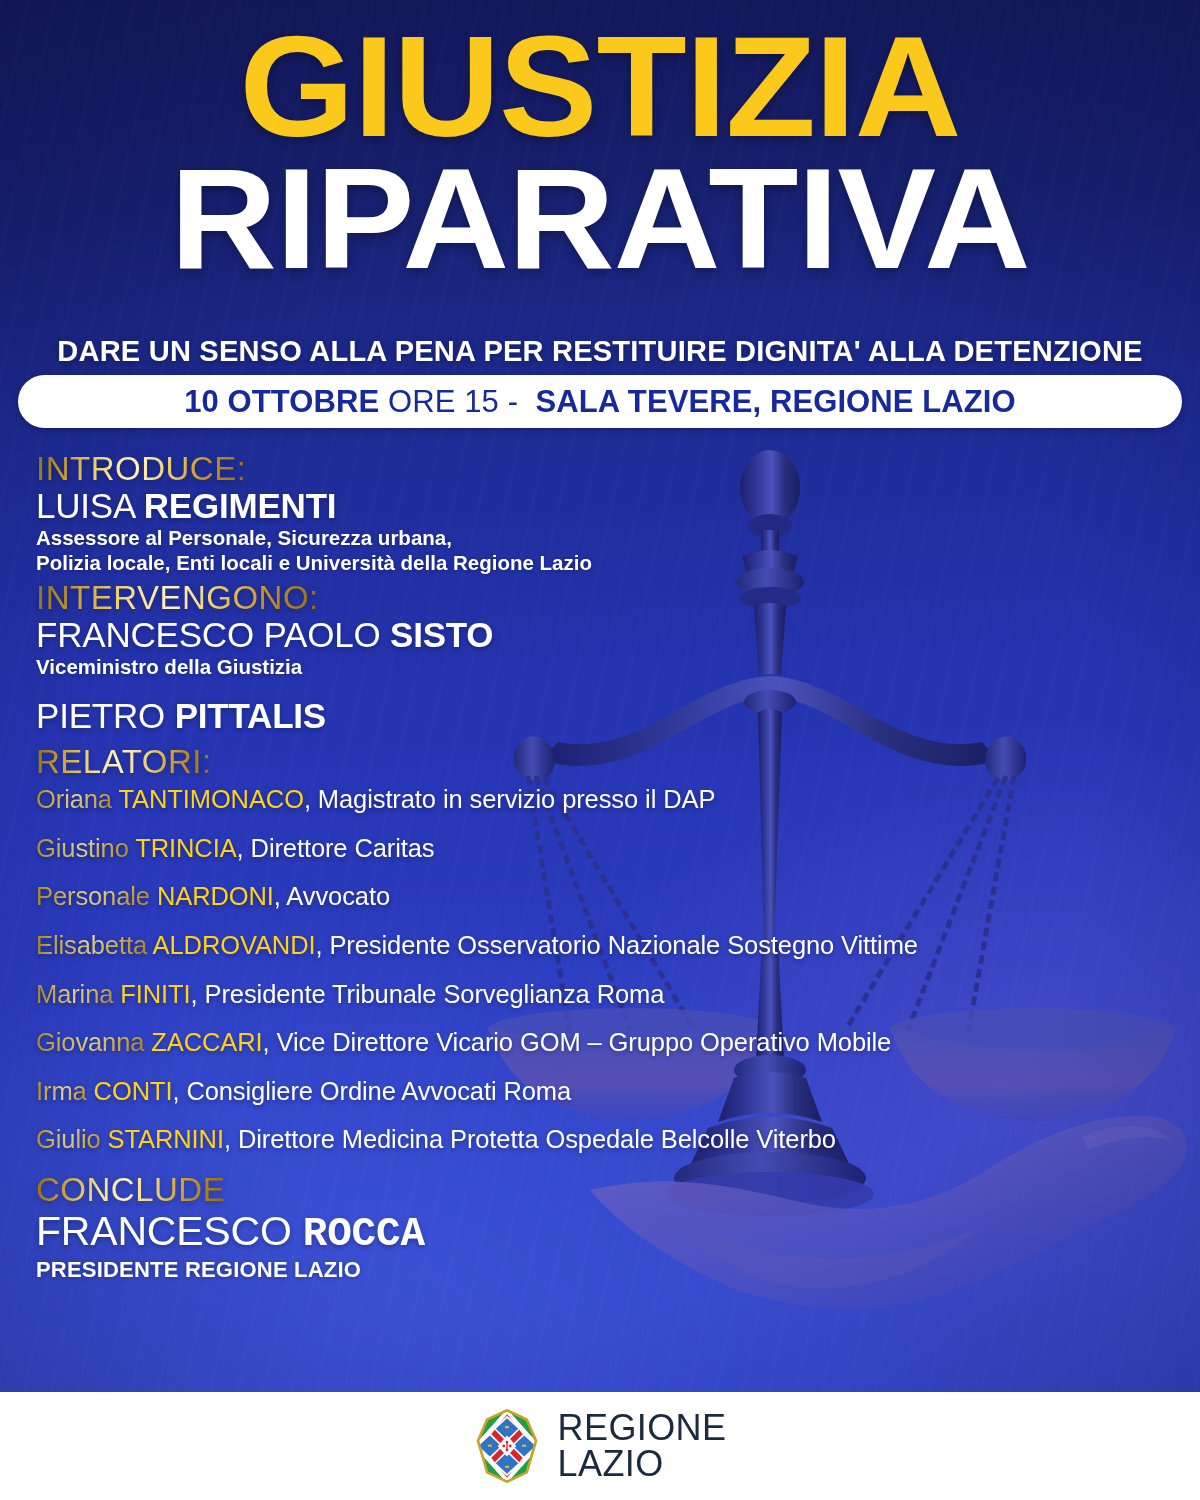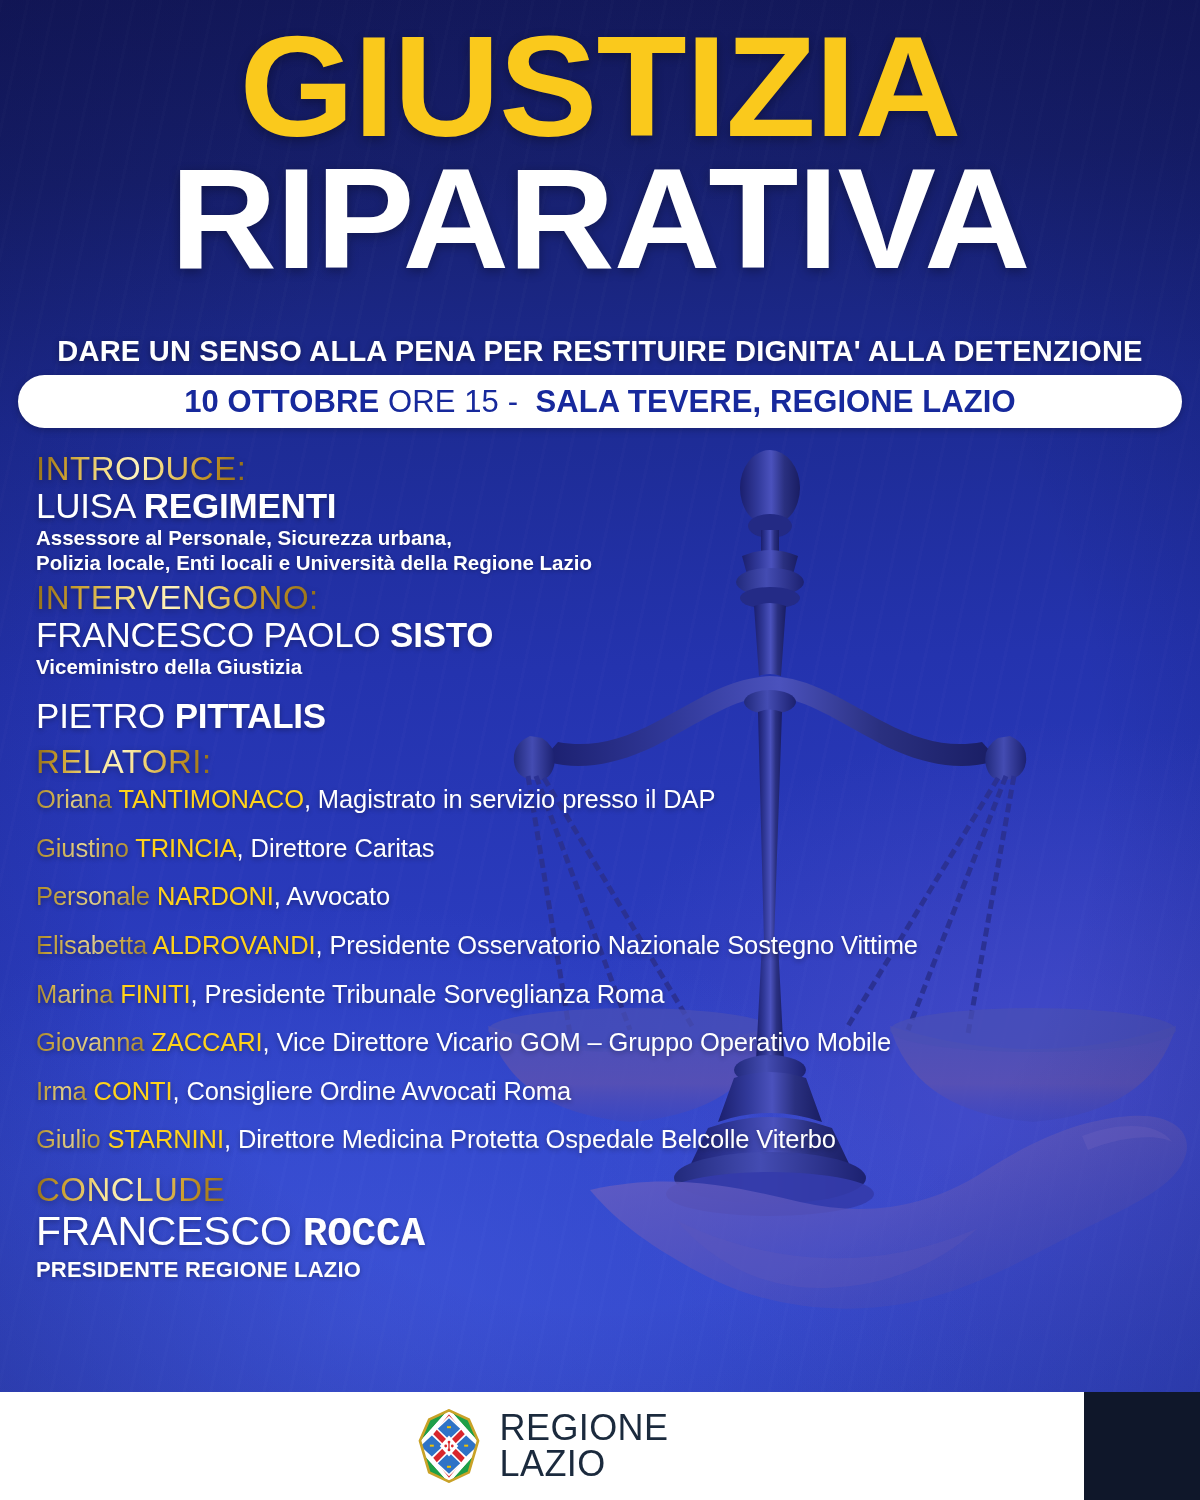--- a/index.html
+++ b/index.html
@@ -3,21 +3,21 @@
 <meta charset="utf-8">
 <style>
   * { margin:0; padding:0; box-sizing:border-box; }
   html,body { width:1200px; height:1500px; }
   body {
     font-family:"Liberation Sans", sans-serif;
     background:#ffffff;
     overflow:hidden;
   }
 
-  .poster { position:relative; width:1200px; height:1500px; background:#0f172a; }
+  .poster { position:relative; width:1200px; height:1500px; background:#6d28d9; }
 
   
   .bluepanel {
     position:absolute; left:0; top:0; width:1200px; height:1392px;
     overflow:hidden;
     background:
       radial-gradient(ellipse 900px 600px at 30% 95%, rgba(70,92,225,.55) 0%, rgba(70,92,225,0) 70%),
       radial-gradient(ellipse 700px 520px at 88% 78%, rgba(96,86,205,.45) 0%, rgba(96,86,205,0) 70%),
       linear-gradient(178deg,#141a5e 0%, #17206e 13%, #1d2b93 30%, #2433ae 48%, #2a3bbd 66%, #2f44c8 82%, #3247c9 100%);
   }
@@ -108,21 +108,21 @@
 
   .conclude-kicker { font-size:33px; }
   .cname { color:#ffffff; font-size:41px; font-weight:400; letter-spacing:-.2px;
            text-shadow:0 2px 5px rgba(0,0,0,.3); }
   .cname b { font-weight:700;font-family:Liberation Mono, monospace; }
   .crole { color:#ffffff; font-size:22px; font-weight:700; letter-spacing:.2px;
            text-shadow:0 1px 4px rgba(0,0,0,.3); }
 
   
   .footer {
-    position:absolute; left:0; top:1392px; width:1084px; height:108px;
+    position:absolute; left:0; top:1392px; width:1200px; height:108px;
     background:#ffffff; display:flex; align-items:center; justify-content:center; gap:18px;
   }
   .logo-mark { width:66px; height:74px; }
   .logo-mark svg { display:block; width:100%; height:100%; }
   .logo-text { color:#1b2a3d; font-size:36px; font-weight:400; line-height:1.0; letter-spacing:.4px; }
   .logo-text div { white-space:nowrap; }
 </style>
 </head>
 <body>
 

